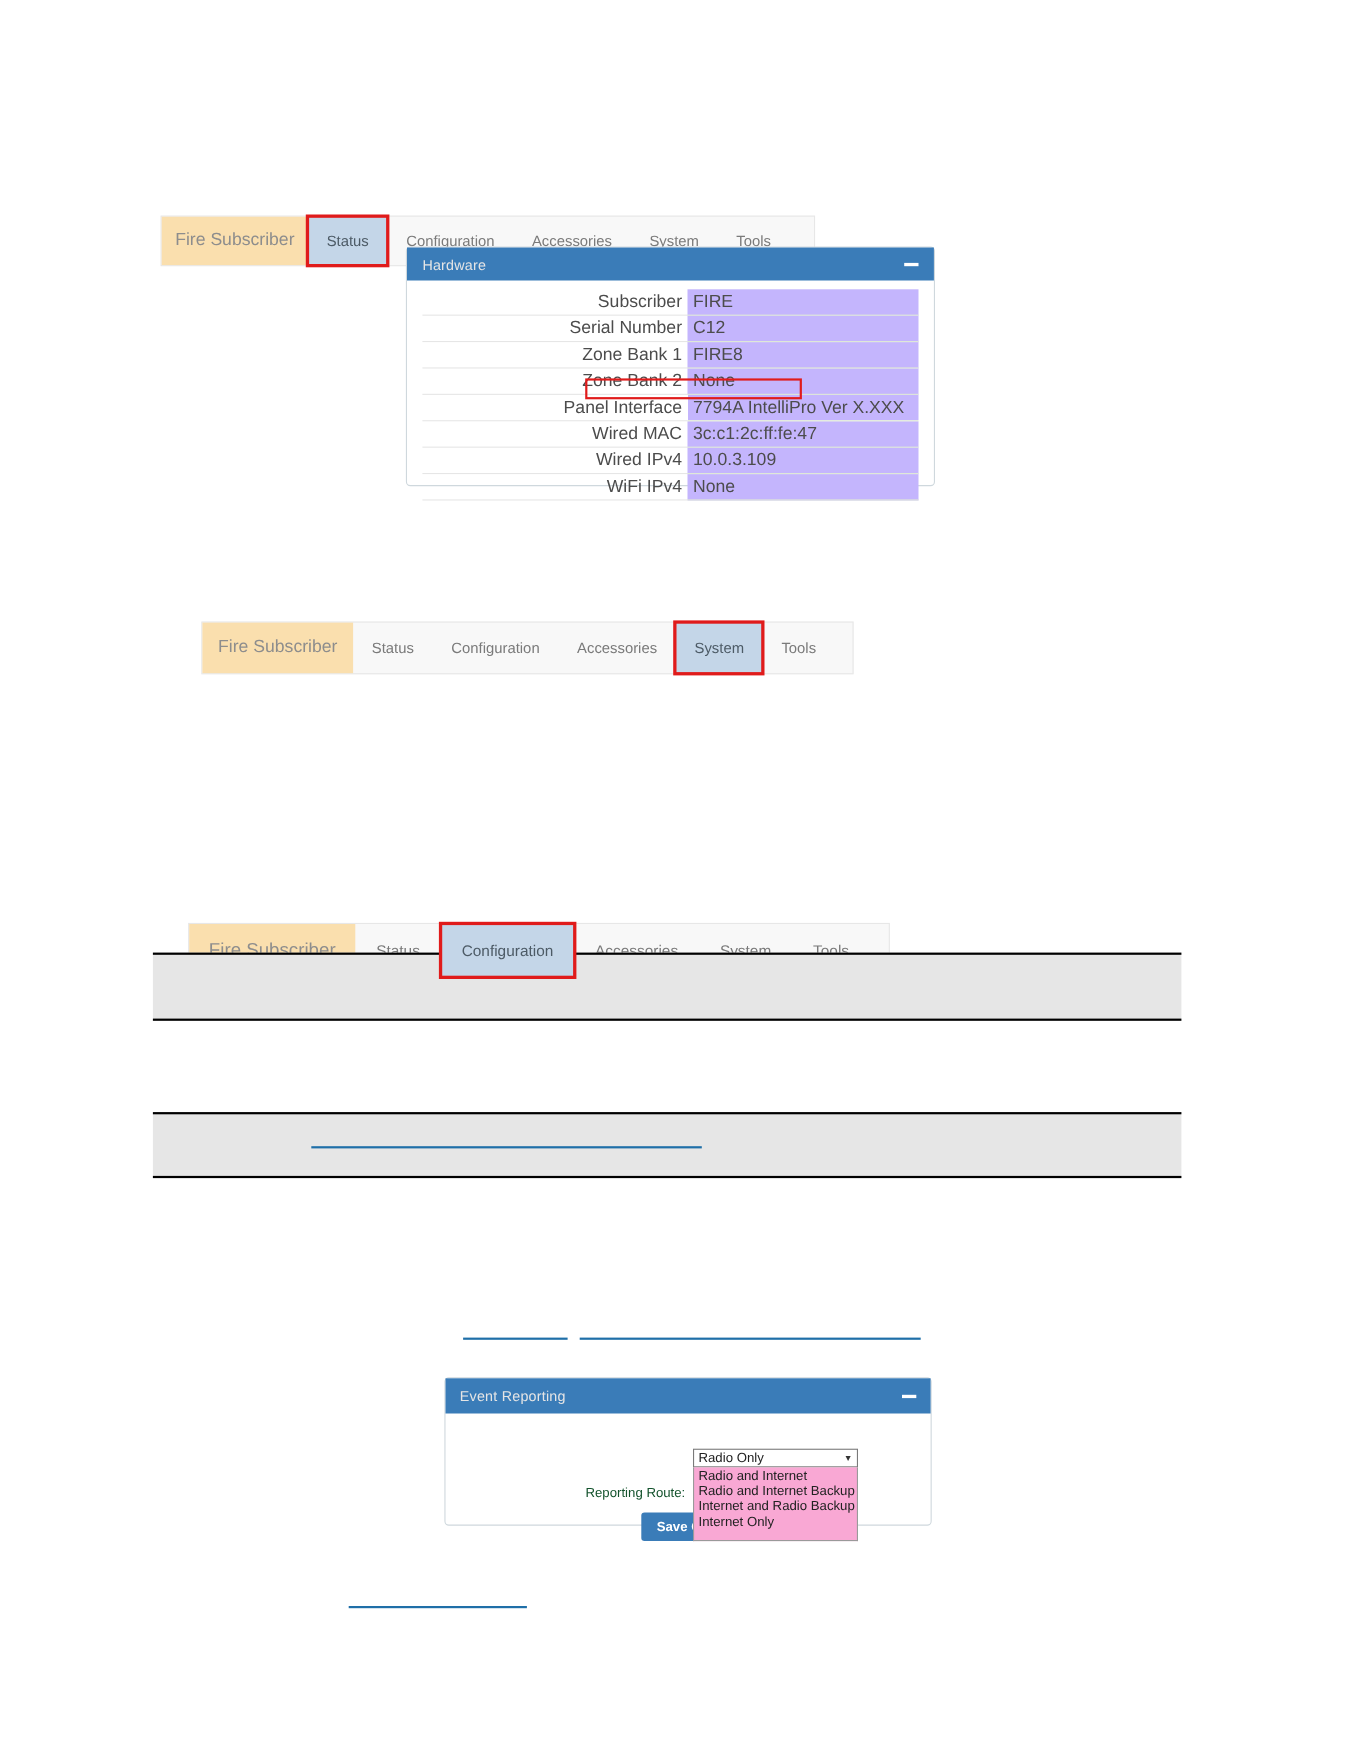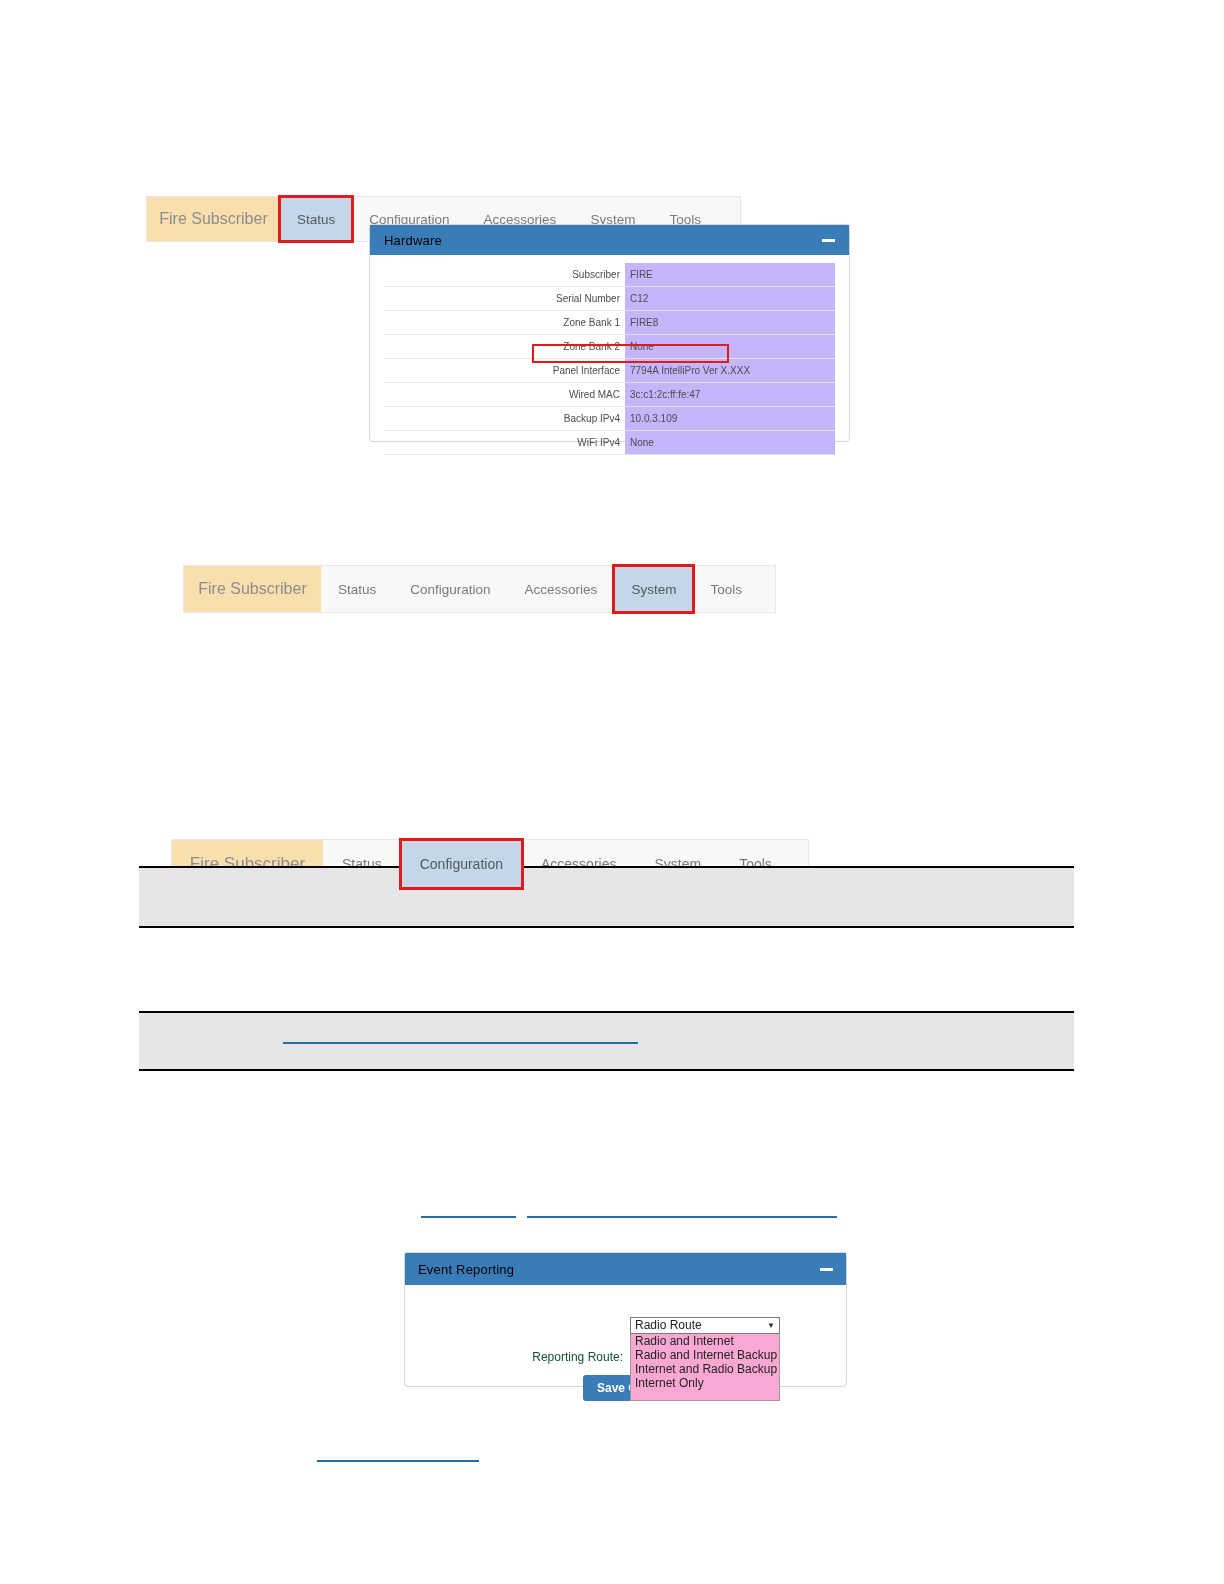--- a/index.html
+++ b/index.html
@@ -79,42 +79,42 @@
   
   .panel {
     position: absolute;
     background: #ffffff;
     border: 1px solid #cfd8dd;
     border-radius: 4px;
     box-sizing: border-box;
   }
   .panel-head {
     background: #3a7cb8;
-    color: #000000;
+    color: #e5e5e5;
     display: flex;
     align-items: center;
     justify-content: space-between;
     box-sizing: border-box;
   }
   .panel-title { font-size: 13px; letter-spacing: .2px; }
   .minus-icon {
     width: 13px; height: 3px;
     background: #ffffff;
     display: inline-block;
   }
   .panel-body { box-sizing: border-box; }
 
   
   #panel-hardware { left: 369px; top: 224px; width: 481px; height: 218px; }
   #panel-hardware .panel-head { height: 30px; padding: 0 14px; }
   #panel-hardware .panel-body { padding: 8px 14px 0 14px; }
 
   table.kv { width: 100%; border-collapse: collapse; }
   table.kv td {
-    font-size: 10px;
+    font-size: 16px;
     color: #4c4c4c;
     padding: 2px 0;
     height: 19px;
     border-bottom: 1px solid #e6e6e6;
     vertical-align: middle;
   }
   table.kv td.k {
     text-align: right;
     width: 236px;
     padding-right: 5px;
@@ -280,21 +280,21 @@
         </tr>
         <tr class="boxed">
           <td class="k">Panel Interface</td>
           <td class="v">7794A IntelliPro Ver X.XXX</td>
         </tr>
         <tr>
           <td class="k">Wired MAC</td>
           <td class="v">3c:c1:2c:ff:fe:47</td>
         </tr>
         <tr>
-          <td class="k">Backup IPv4</td>
+          <td class="k">Wired IPv4</td>
           <td class="v">10.0.3.109</td>
         </tr>
         <tr>
           <td class="k">WiFi IPv4</td>
           <td class="v">None</td>
         </tr>
       </tbody>
     </table>
   </div>
 </div>
@@ -336,21 +336,21 @@
   <div class="panel-body">
     <div class="form-row">
       <div class="form-label">Reporting Route:</div>
     </div>
     <button class="btn-save">Save Changes</button>
   </div>
 </div>
 
 <div class="dd-wrap">
   <div class="dd-closed">
-    <span>Radio Route</span>
+    <span>Radio Only</span>
     <span class="dd-caret">▼</span>
   </div>
   <div class="dd-list">
     <div class="dd-item">Radio and Internet</div>
     <div class="dd-item">Radio and Internet Backup</div>
     <div class="dd-item">Internet and Radio Backup</div>
     <div class="dd-item">Internet Only</div>
   </div>
 </div>
 

